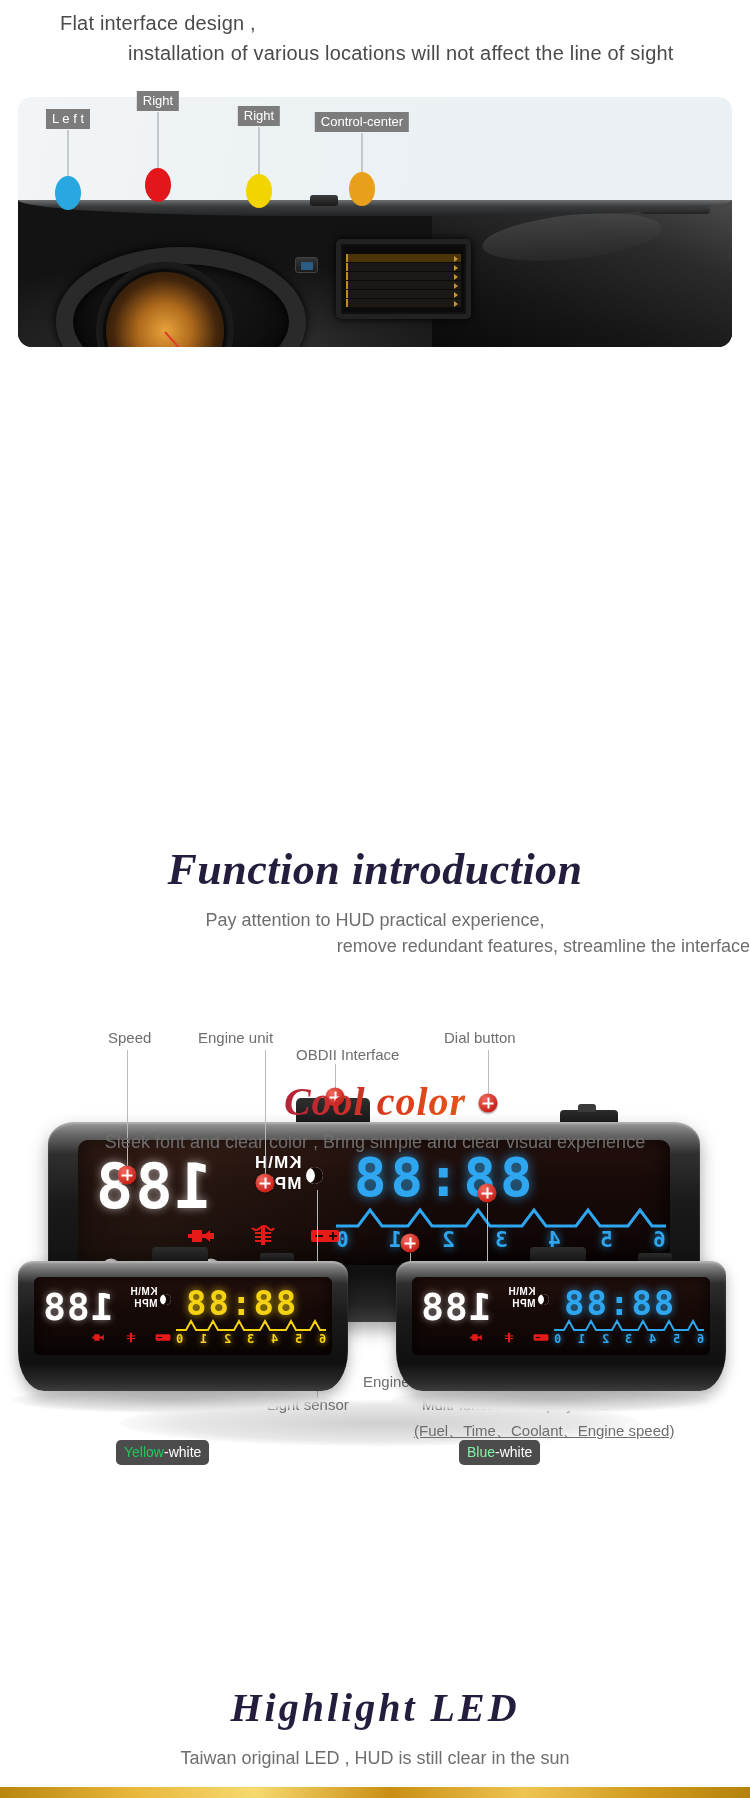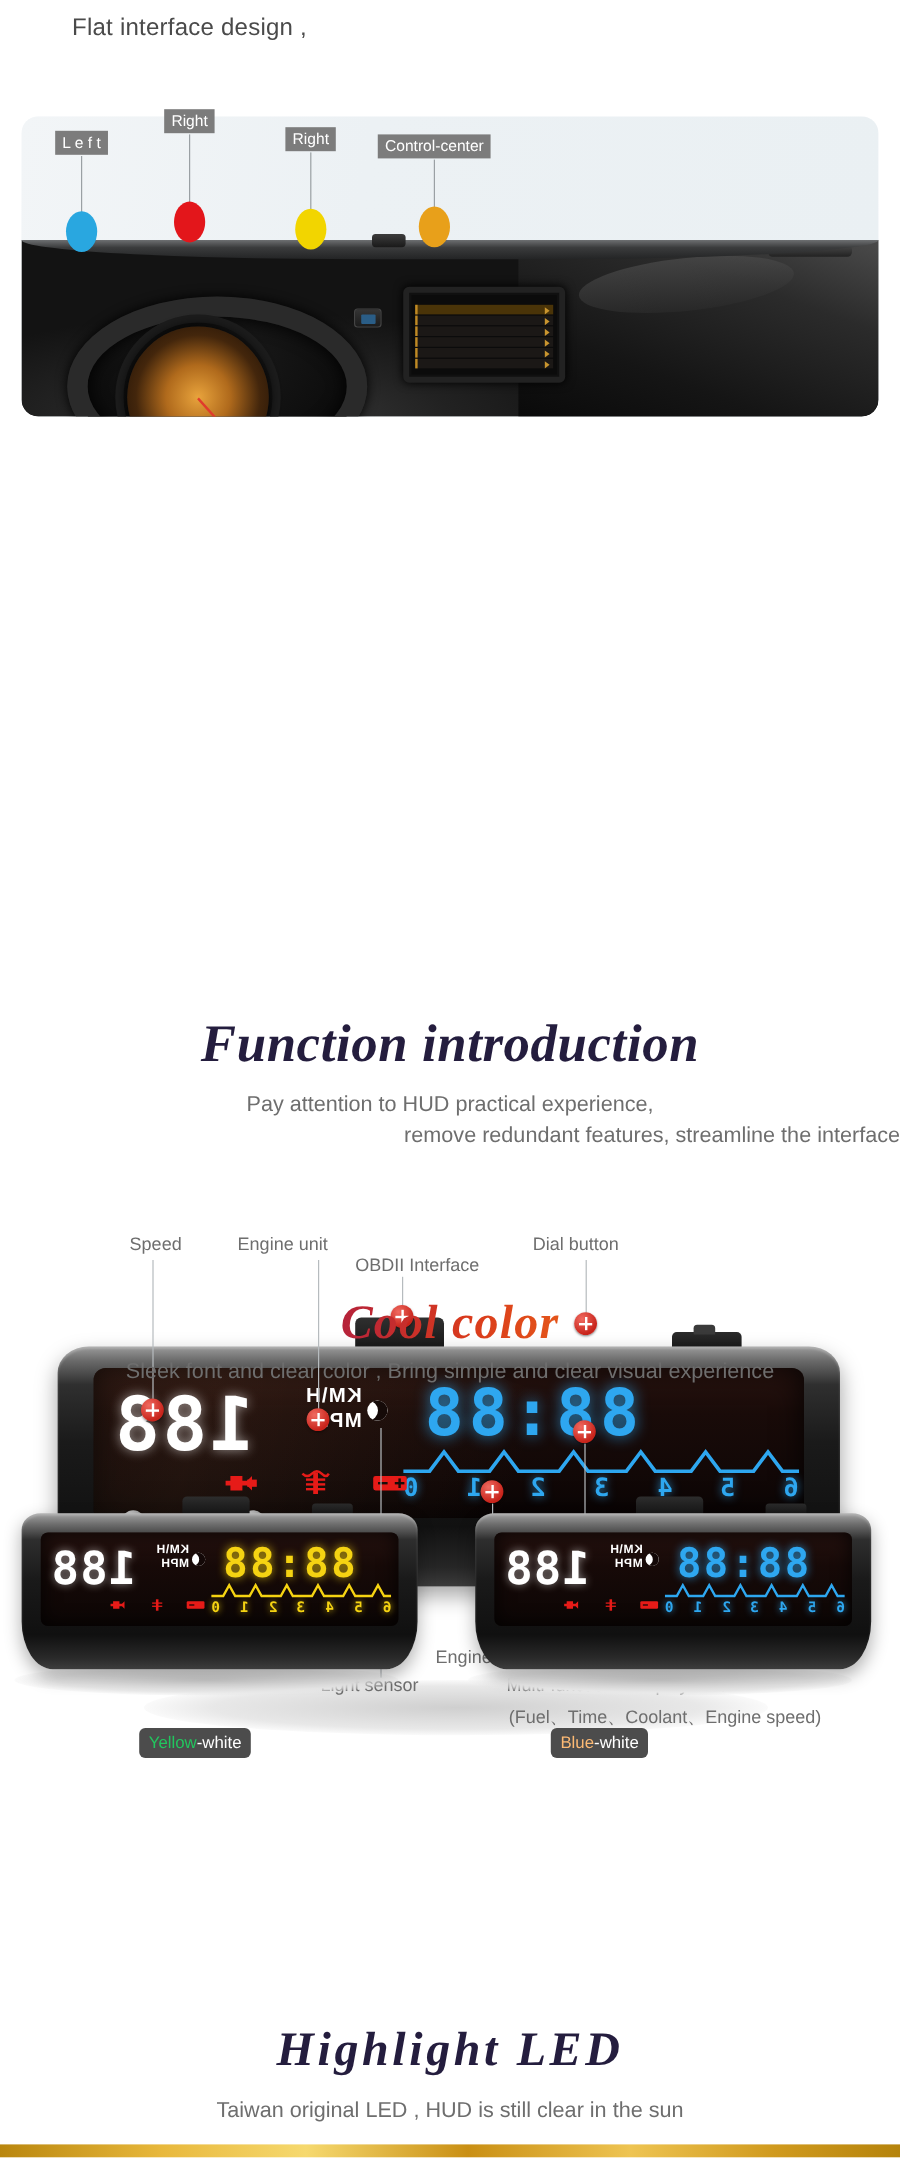--- a/index.html
+++ b/index.html
@@ -294,21 +294,21 @@
   .ms-scale span{ transform:scaleX(-1); display:inline-block; }
   .ms-warn{ position:absolute; left:56px; top:54px; display:flex; gap:14px; }
   .ms-warn .wi{ width:18px; height:13px; }
 
   .chip{
     position:absolute; background:#4c4c4c; color:#ffffff;
     font-size:14px; line-height:19px; padding:3px 8px; border-radius:5px;
     white-space:nowrap;
   }
   .chip .y{ color:#22c55e; }
-  .chip .b{ color:#fdba74; }
+  .chip .b{ color:#86efac; }
 
   
   .hl-bg{
     position:absolute; left:0; top:1380px; width:750px; height:390px;
     background:linear-gradient(180deg,#ffffff 0%,#f0f1f2 25%,#e7e9ea 60%,#f6f7f7 88%,#ffffff 100%);
     z-index:-1;
   }
   .title-hl{
     position:absolute; left:0; top:1684px; width:750px; text-align:center;
     font-family:"Liberation Serif", serif; font-style:italic; font-weight:bold;
@@ -321,20 +321,21 @@
   .gold-bar{
     position:absolute; left:0; top:1787px; width:750px; height:11px;
     background:linear-gradient(90deg,#b9860e 0%,#e8b83c 18%,#f6d96f 34%,#c98f14 52%,#eec452 70%,#d09a1e 86%,#b5830c 100%);
   }
 </style>
 </head>
 <body>
 
 <div class="sec1">
   <div class="head-line1">Flat interface design ,</div>
+  <div class="head-line2">installation of various locations will not affect the line of sight</div>
 
   <div class="car-photo">
     <div class="sky"></div>
     <div class="dash"></div>
     <div class="dash-right"></div>
     <div class="dash-swoosh"></div>
     <div class="dash-top-edge"></div>
     <div class="wheel"></div>
     <div class="gauge-ring"></div>
     <div class="gauge"></div>
@@ -460,21 +461,21 @@
   <div class="lead" style="left:410px; top:853px; height:123px;"></div>
   <div class="lead" style="left:487px; top:803px; height:195px;"></div>
 
   <div class="lbl" style="left:42px; top:973px;">Engine failure</div>
   <div class="lbl" style="left:192px; top:973px;">Voltage alarm</div>
   <div class="lbl" style="left:363px; top:973px;">Engine speed</div>
 
   <div class="lbl" style="left:126px; top:996px;">Coolant</div>
   <div class="lbl" style="left:267px; top:996px;">Light sensor</div>
   <div class="lbl" style="left:422px; top:996px;">Multi-functional display area</div>
-  <div class="lbl" style="left:424px; top:1022px;">(Fuel、Time、Coolant、Engine speed)</div>
+  <div class="lbl" style="left:414px; top:1022px;text-decoration:underline;">(Fuel、Time、Coolant、Engine speed)</div>
 </div>
 
 <div>
   <div class="title-cool">Cool color</div>
   <div class="sub-cool">Sleek font and clear color , Bring simple and clear visual experience</div>
 
   <div class="hl-bg"></div>
 
   <div class="dual">
 

